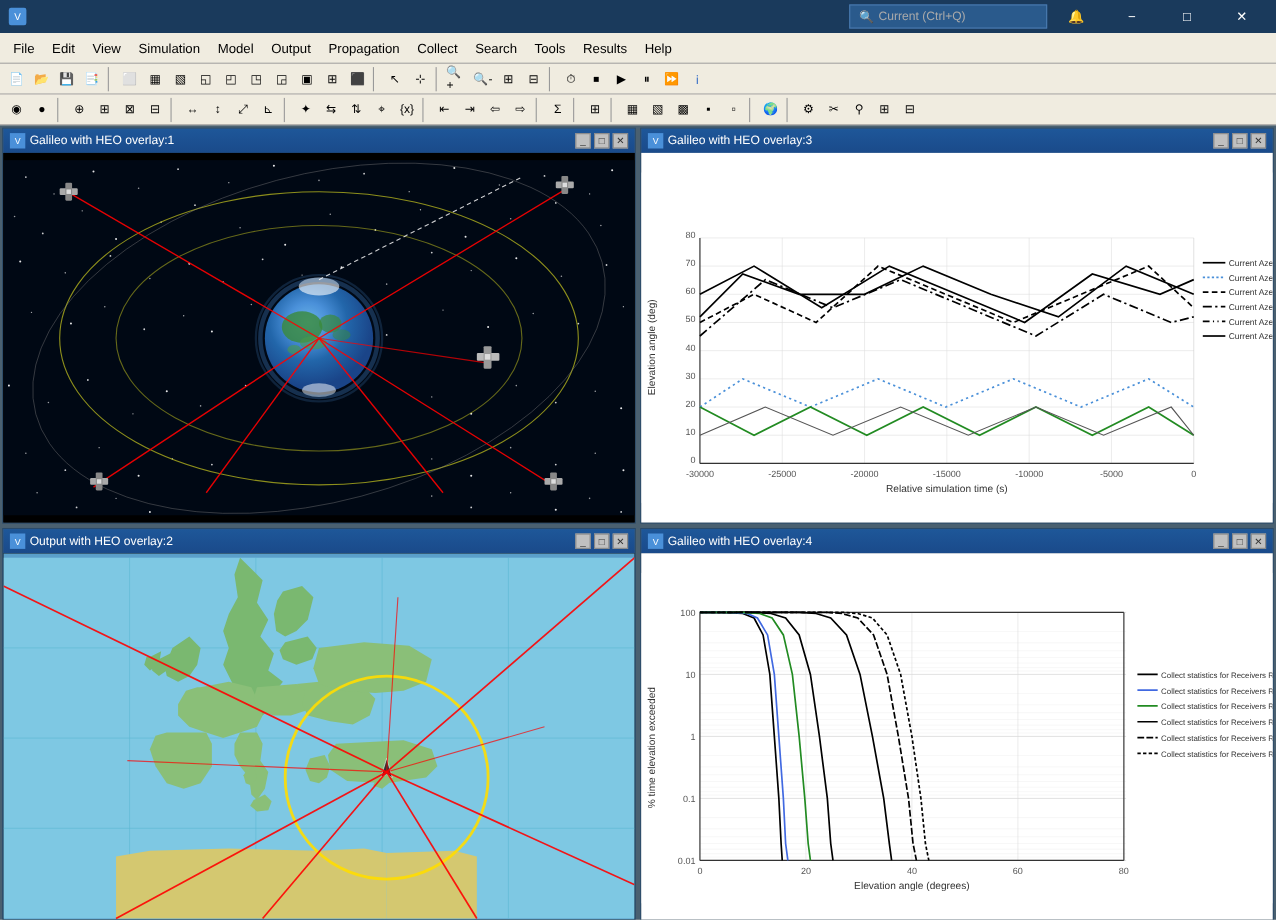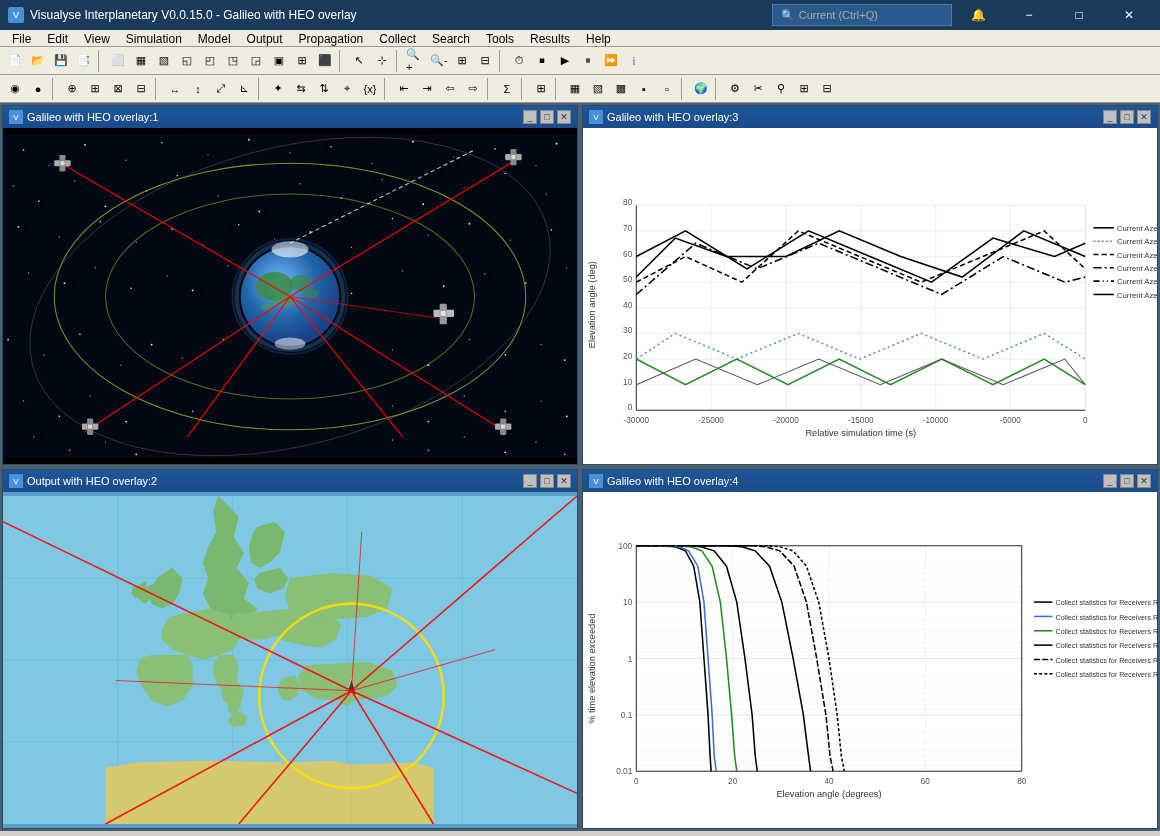--- a/index.html
+++ b/index.html
@@ -10,21 +10,21 @@
       height: 30px; background: #1a3a5c; display: flex; align-items: center;
       justify-content: space-between; padding: 0 8px; color: white;
     }
     .title-bar-left { display: flex; align-items: center; gap: 6px; font-size: 12px; }
     .title-bar-icon { width: 16px; height: 16px; background: #4a90d9; border-radius: 2px; display: flex; align-items: center; justify-content: center; font-size: 9px; color: white; }
     .title-bar-right { display: flex; align-items: center; gap: 4px; }
     .title-btn { width: 46px; height: 30px; display: flex; align-items: center; justify-content: center; cursor: pointer; font-size: 12px; color: white; }
     .search-box { display: flex; align-items: center; background: #2a5a8c; border: 1px solid #4a7ab0; height: 22px; padding: 0 8px; gap: 4px; color: #aaa; font-size: 11px; width: 180px; }
 
     
-    .menu-bar { height: 17px; background: #f0ece0; display: flex; align-items: flex-start; padding: 0 4px; border-bottom: 1px solid #999; }
+    .menu-bar { height: 28px; background: #f0ece0; display: flex; align-items: center; padding: 0 4px; border-bottom: 1px solid #999; }
     .menu-item { padding: 2px 8px; cursor: pointer; font-size: 12px; }
 
     
     .toolbar { height: 28px; background: #f0ece0; display: flex; align-items: center; padding: 0 4px; gap: 1px; border-bottom: 1px solid #999; }
     .tb-btn { width: 22px; height: 22px; display: flex; align-items: center; justify-content: center; cursor: pointer; border: 1px solid transparent; font-size: 11px; }
     .tb-sep { width: 6px; height: 22px; border-left: 1px solid #999; margin: 0 2px; }
 
     
     .toolbar2 { height: 28px; background: #f0ece0; display: flex; align-items: center; padding: 0 4px; gap: 1px; border-bottom: 1px solid #999; }
 
@@ -51,21 +51,20 @@
     svg.chart-svg { width: 100%; height: 100%; }
 
     .panel-icon { width: 14px; height: 14px; background: #4a90d9; display: flex; align-items: center; justify-content: center; font-size: 8px; color: white; }
   </style>
 </head>
 <body>
 
 <div class="title-bar">
   <div class="title-bar-left">
     <div class="title-bar-icon">V</div>
-    <span>Visualyse Interplanetary V0.0.15.0 - Galileo with HEO overlay</span>
   </div>
   <div class="title-bar-right">
     <div class="search-box">
       <span>🔍</span>
       <span style="color:#aaa">Current (Ctrl+Q)</span>
     </div>
     <div class="title-btn">🔔</div>
     <div class="title-btn">−</div>
     <div class="title-btn">□</div>
     <div class="title-btn close">✕</div>

